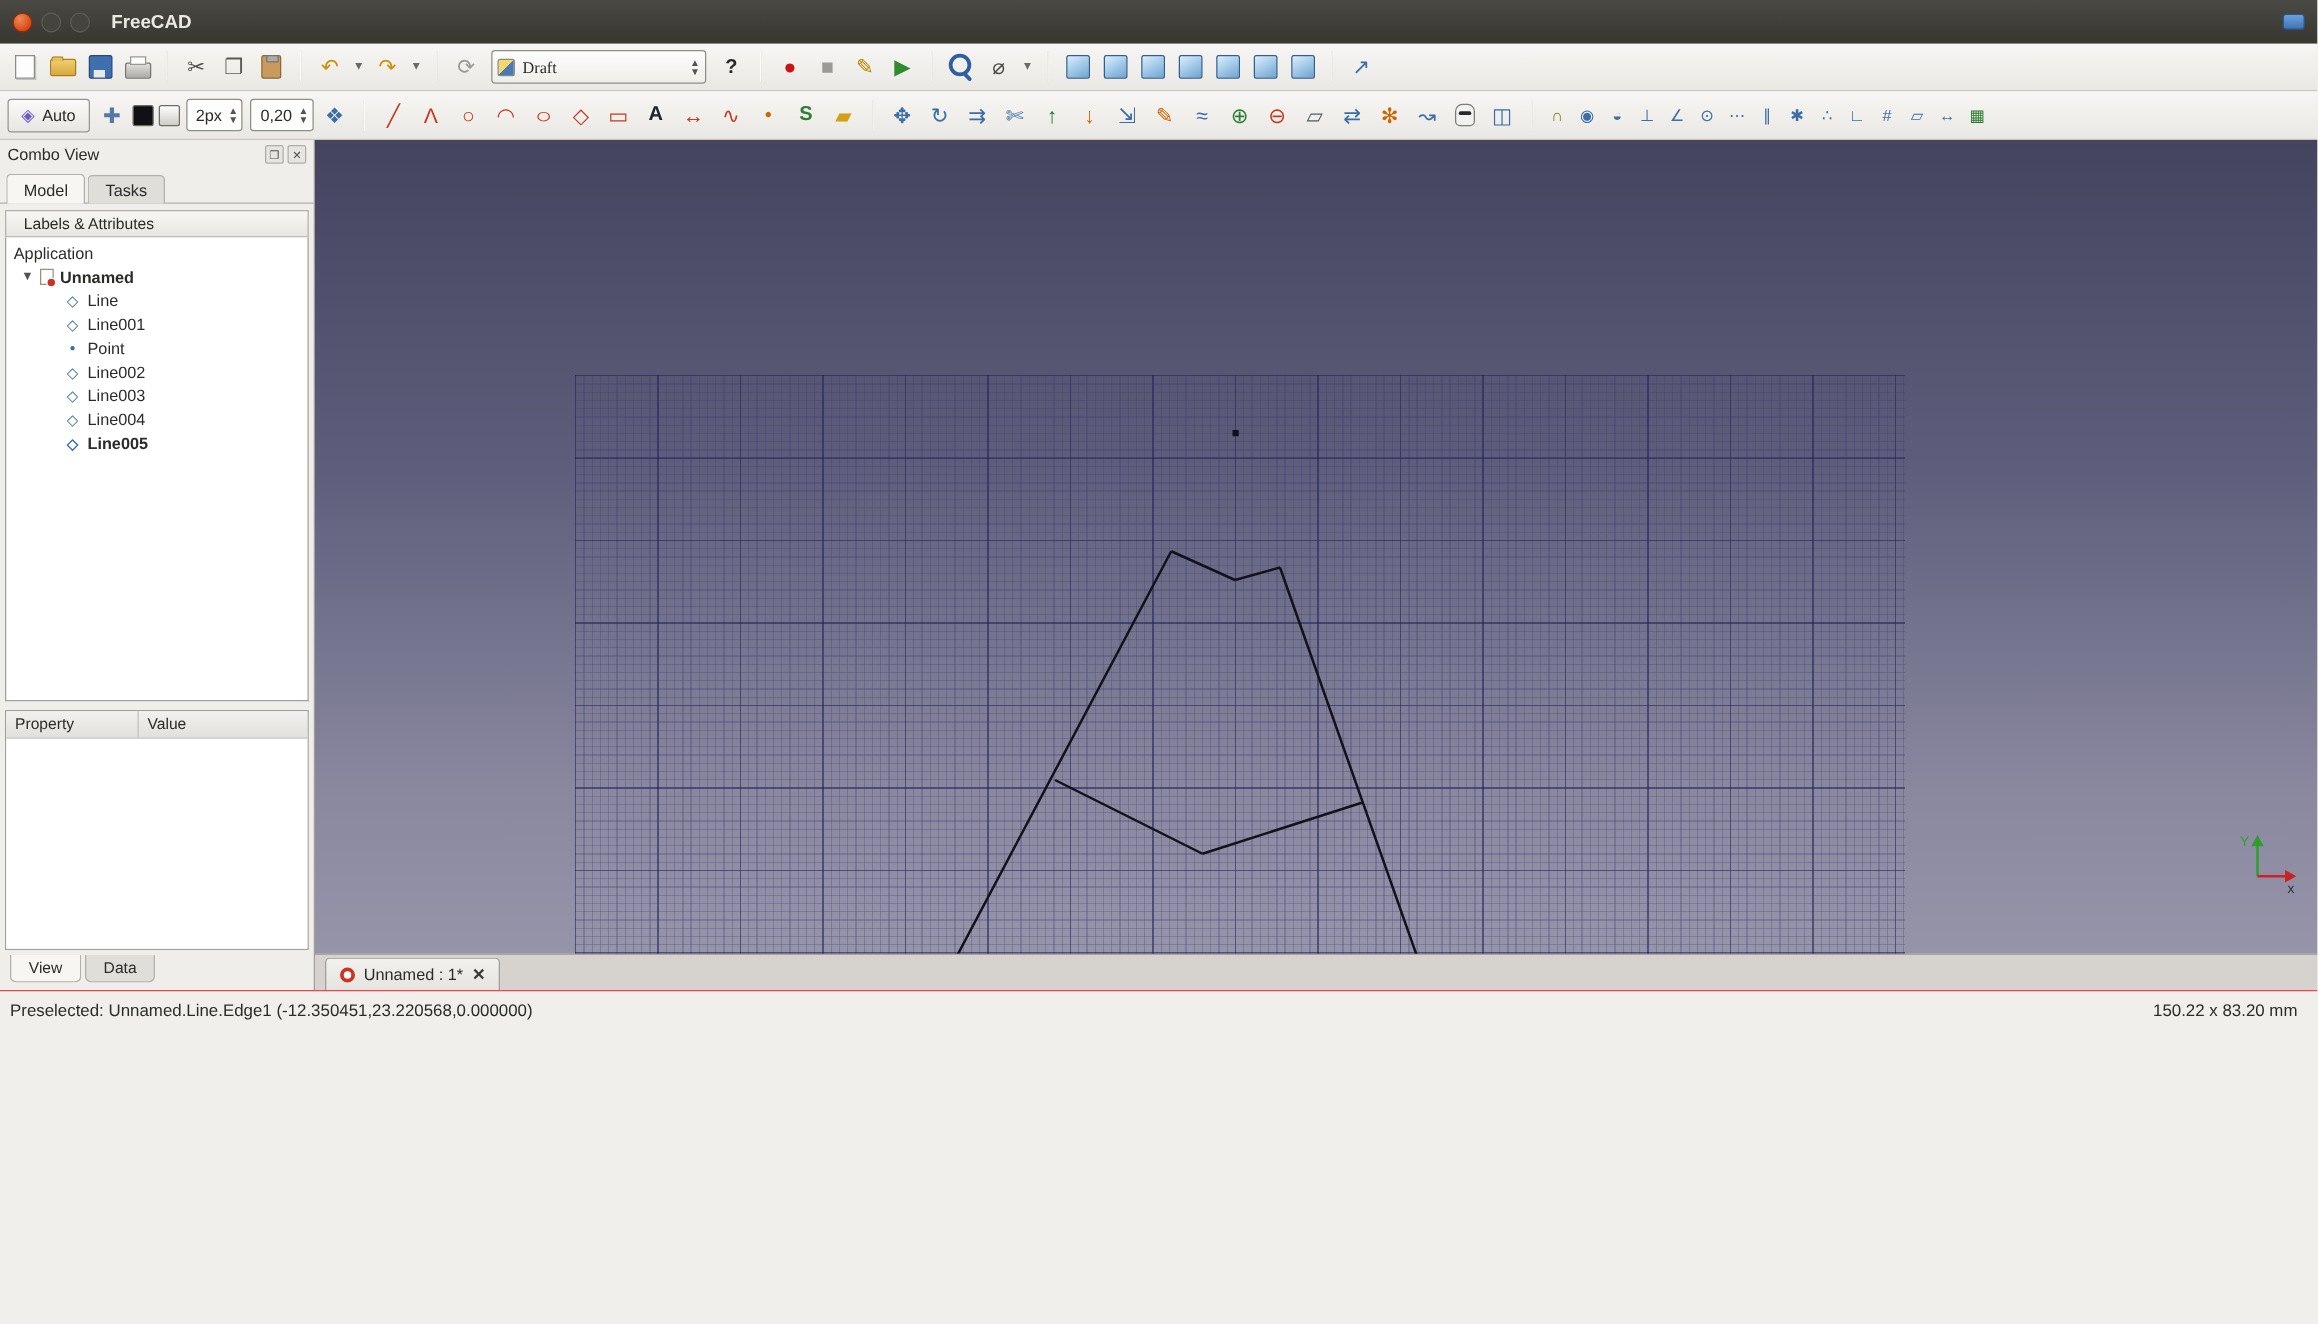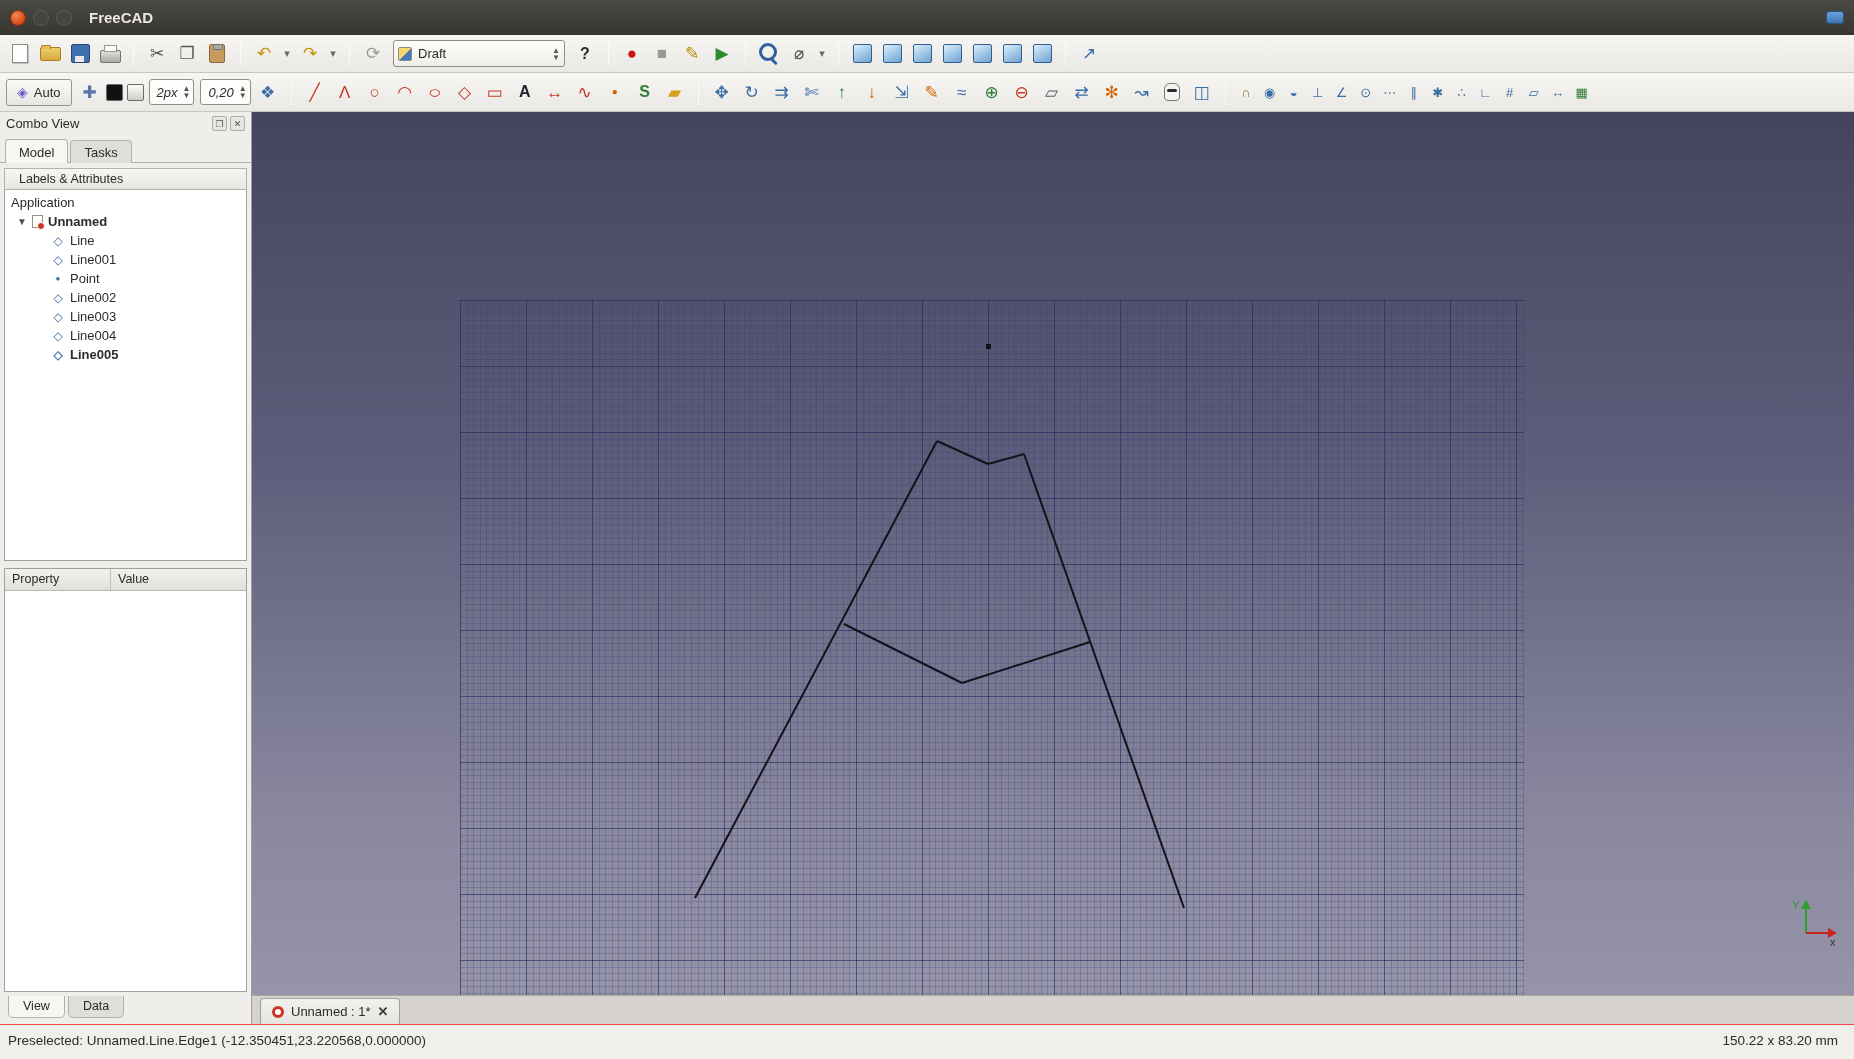--- a/index.html
+++ b/index.html
@@ -44,31 +44,31 @@
   .icon-zoom-fit::before{content:""; width:12px; height:12px; border:3px solid #2f5f9f; border-radius:50%; margin:-3px 0 0 -3px;}
   .icon-zoom-fit::after{content:""; position:absolute; right:5px; bottom:5px; width:8px; height:3px; background:#2f5f9f; border-radius:2px; transform:rotate(45deg);}
   .tbtn.cube::before{content:""; width:17px; height:17px; border:1px solid #2f5f8f; border-radius:2px;
        background:linear-gradient(150deg,#ddeefb 0%,#a8cdeb 45%,#6fa3d0 100%);}
   .icon-draft-clone::before{content:""; width:14px; height:16px; background:#f2f2f0; border:1px solid #7a7a76; border-radius:6px 6px 4px 4px;}
   .icon-draft-clone::after{content:""; position:absolute; top:11px; left:9px; width:10px; height:3px; background:#2a2a28; border-radius:2px;}
   
   .wb-combo{display:flex; align-items:center; gap:6px; width:172px; height:27px; margin:0 6px;
             background:linear-gradient(#fdfdfc,#f0eeea); border:1px solid #918e86; border-radius:3px; padding:0 4px;}
   .wbicon{width:14px; height:14px; border:1px solid #8a8a86; border-radius:2px; background:linear-gradient(135deg,#f5d76e 50%,#4a7ab5 50%); flex:none;}
-  .wb-label{flex:1;}
+  .wb-label{flex:1;font-family:Liberation Serif, serif;}
   .updown{display:flex; flex-direction:column; align-items:center; font-size:8px; line-height:7px; color:#55534e;}
   .plane-btn{display:flex; align-items:center; gap:6px; height:27px; padding:0 10px; margin-right:4px;
              border:1px solid #989590; border-radius:3px; background:linear-gradient(#fbfaf8,#e8e6e2);}
   .plane-glyph{color:#6a5acd; font-size:14px;}
   .swatch{width:17px; height:17px; border:1px solid #6e6c67; border-radius:2px; margin:0 2px; flex:none;}
   .swatch.line{background:#111113;}
   .swatch.face{background:linear-gradient(#fdfdfd,#cfcdc9);}
-  .spinbox{display:flex; align-items:center; height:26px; background:#fdfdfc; border:1px solid #918e86; border-radius:3px; padding:0 3px 0 7px; margin:0 3px; gap:5px;font-style:italic;}
-  
-  .main{display:flex; height:912px;}
+  .spinbox{display:flex; align-items:center; height:26px; background:#fdfdfc; border:1px solid #918e86; border-radius:3px; padding:0 3px 0 7px; margin:0 3px; gap:5px;}
+  
+  .main{display:flex; height:680px;}
   .combo-panel{width:252px; flex:none; background:#f0eeeb; border-right:1px solid #a39f99; display:flex; flex-direction:column;}
   .panel-header{height:23px; display:flex; align-items:center; padding:0 6px;}
   .panel-header .ph-title{flex:1;}
   .mini-btn{width:15px; height:15px; border:1px solid #b0ada7; border-radius:2px; background:#e7e5e1;
             display:flex; align-items:center; justify-content:center; font-size:9px; color:#55534e; margin-left:3px;}
   .model-tasks{height:28px; display:flex; align-items:flex-end; padding:3px 5px 0; gap:2px; border-bottom:1px solid #b3b0aa;}
   .mtab{padding:4px 13px 3px; border:1px solid #b3b0aa; border-bottom:none; border-radius:4px 4px 0 0; background:#e0ded9; margin-bottom:-1px;}
   .mtab.active{background:#f7f6f3; padding-top:5px;}
   .labels-header{height:22px; margin:5px 4px 0; border:1px solid #b4b1ab; background:linear-gradient(#f8f7f5,#e8e6e2);
                  display:flex; align-items:center; padding:0 14px; font-size:12.5px;}

